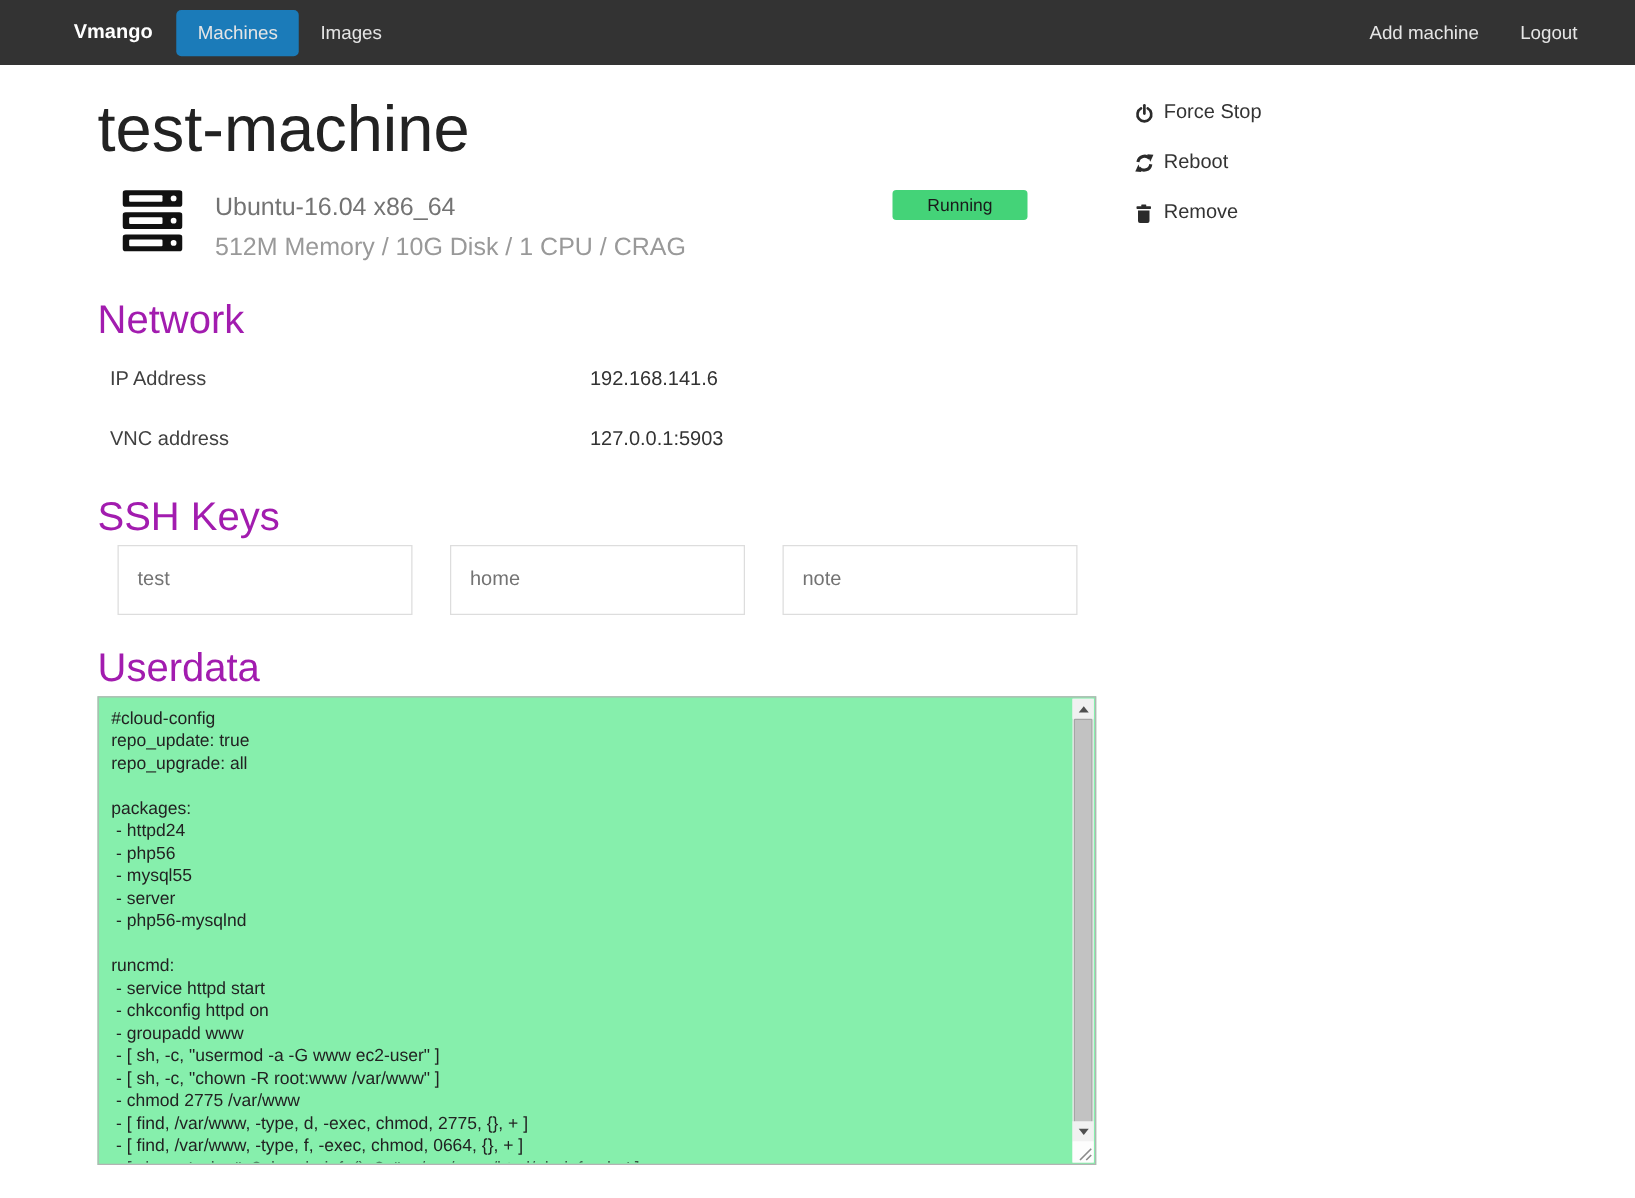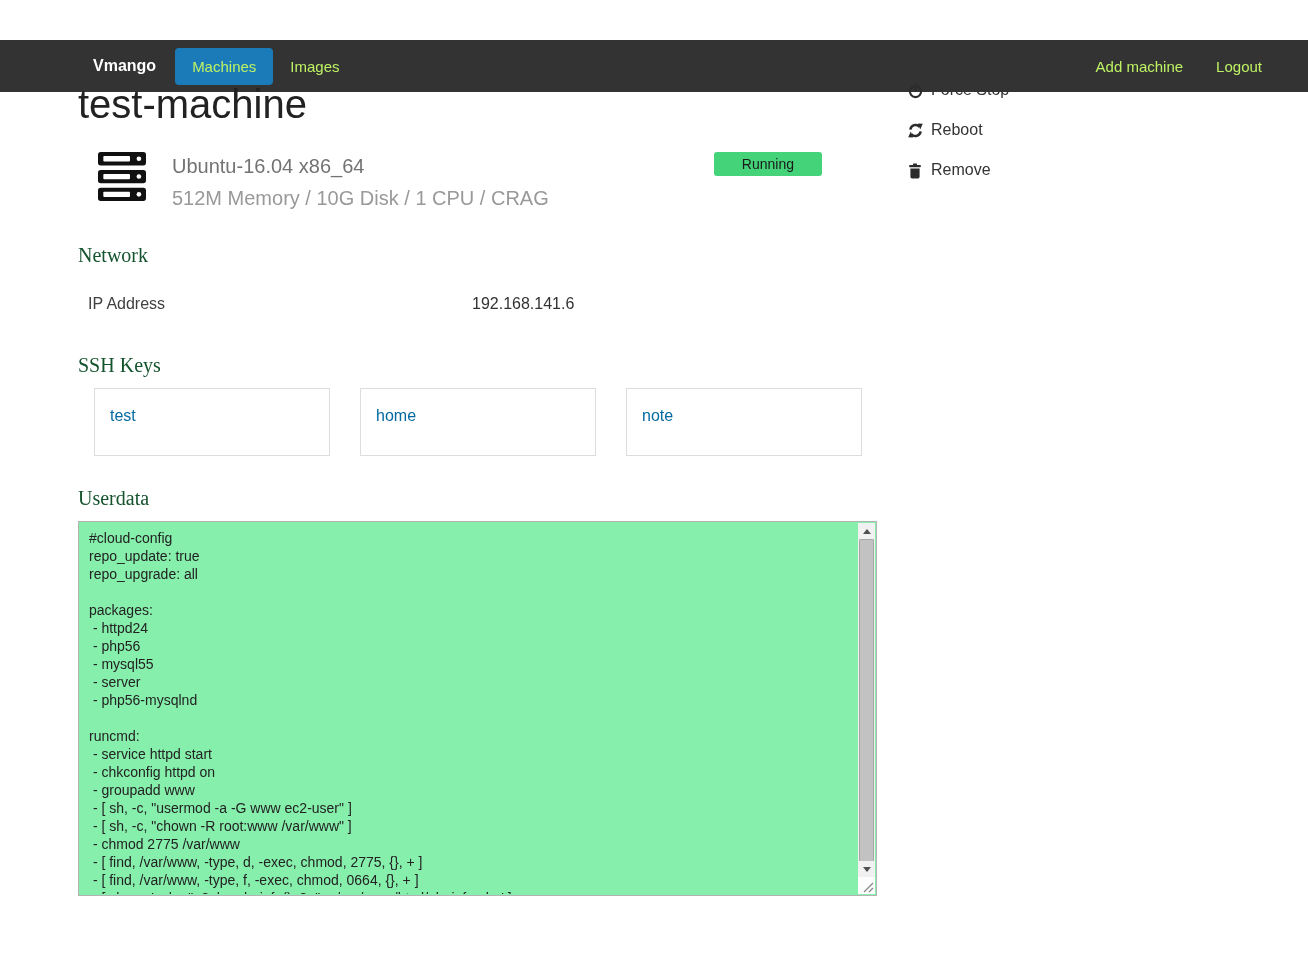--- a/index.html
+++ b/index.html
@@ -2,55 +2,55 @@
 <html><head>
 <meta charset="utf-8">
 <style>
   * { margin:0; padding:0; box-sizing:border-box; }
   html,body { background:#fff; }
   body { font-family:"Liberation Sans","DejaVu Sans",sans-serif; color:#333; }
   .page { position:relative; width:1308px; height:958px; background:#fff; overflow:hidden; }
 
   
   .navbar { display:flex; align-items:center; height:52px; background:#333333;
-            padding:0 46px 0 93px;margin-top:40px; }
+            padding:0 46px 0 59px; }
   .brand { color:#fff; font-weight:bold; font-size:16px; margin-right:19px; cursor:pointer; }
-  .nav-item { color:#bef264; font-size:15px; height:37px; line-height:37px;
+  .nav-item { color:#e5e5e5; font-size:15px; height:37px; line-height:37px;
               padding:0 17px; border-radius:4px; cursor:pointer; }
   .nav-item.active { background:#1b7bb9; }
   .nav-right { margin-left:auto; display:flex; align-items:center; gap:33px; }
   .nav-right .nav-item { padding:0; }
 
   
   .main-col { position:absolute; left:78px; top:52px; width:799px; }
   .side-col { position:absolute; left:908px; top:80px; width:320px; }
 
   
-  h1.machine-title { margin-top:26px; font-size:40px; line-height:52px; font-weight:400; color:#222; }
+  h1.machine-title { margin-top:26px; font-size:52px; line-height:52px; font-weight:400; color:#222; }
   .media { display:flex; margin-top:22px; align-items:flex-start; }
   .media .srv { margin-left:20px; flex:0 0 auto; }
   .media-body { margin-left:26px; }
   .media-title { font-size:20px; color:#737373; line-height:24px; margin-top:2px; }
   .media-sub { font-size:20px; color:#999; margin-top:9px; }
   .badge-status { margin-left:auto; margin-right:55px; margin-top:0;
                   background:#44d378; color:#1a1a1a; font-size:14px; line-height:24px;
                   height:24px; padding:0 28px; border-radius:3px; }
 
   
-  h3.section-h { font-size:20px; font-weight:400; color:#14532d; line-height:30px;font-family:Liberation Serif, serif; }
+  h3.section-h { font-size:32px; font-weight:400; color:#a21caf; line-height:30px; }
   .h-network { margin-top:30px; }
   .net-rows { margin-top:10px; }
   .net-row { display:flex; padding:14px 0 14px 10px; font-size:16px; line-height:20px; }
   .net-label { width:384px; color:#404040; }
   .net-value { color:#333; }
 
   .h-ssh { margin-top:22px; }
   .key-row { display:flex; gap:30px; margin-top:8px; padding-left:16px; }
-  .key-box { width:236px; height:68px; background:#fff; border:1px solid #ddd;
-             font-size:16px; line-height:54px; padding-left:15px; color:#0369a1; }
+  .key-box { width:236px; height:56px; background:#fff; border:1px solid #ddd;
+             font-size:16px; line-height:54px; padding-left:15px; color:#737373; }
 
   .h-userdata { margin-top:27px; }
   .userdata-box { position:relative; margin-top:8px; width:799px; height:375px;
                   background:#86efac; border:1px solid #b3b3b3; }
   .userdata-text { position:absolute; top:1px; left:1px; right:19px; bottom:1px;
                    padding:6px 9px; overflow:hidden; white-space:pre;
                    font-size:14px; line-height:18px; color:#222;
                    font-family:"Liberation Sans","DejaVu Sans",sans-serif; }
 
   
@@ -114,20 +114,24 @@
         <div class="media-sub">512M Memory / 10G Disk / 1 CPU / CRAG</div>
       </div>
       <div class="badge-status">Running</div>
     </div>
 
     <h3 class="section-h h-network">Network</h3>
     <div class="net-rows">
       <div class="net-row">
         <div class="net-label">IP Address</div>
         <div class="net-value">192.168.141.6</div>
+      </div>
+      <div class="net-row">
+        <div class="net-label">VNC address</div>
+        <div class="net-value">127.0.0.1:5903</div>
       </div>
     </div>
 
     <h3 class="section-h h-ssh">SSH Keys</h3>
     <div class="key-row">
       <div class="key-box">test</div>
       <div class="key-box">home</div>
       <div class="key-box">note</div>
     </div>
 

